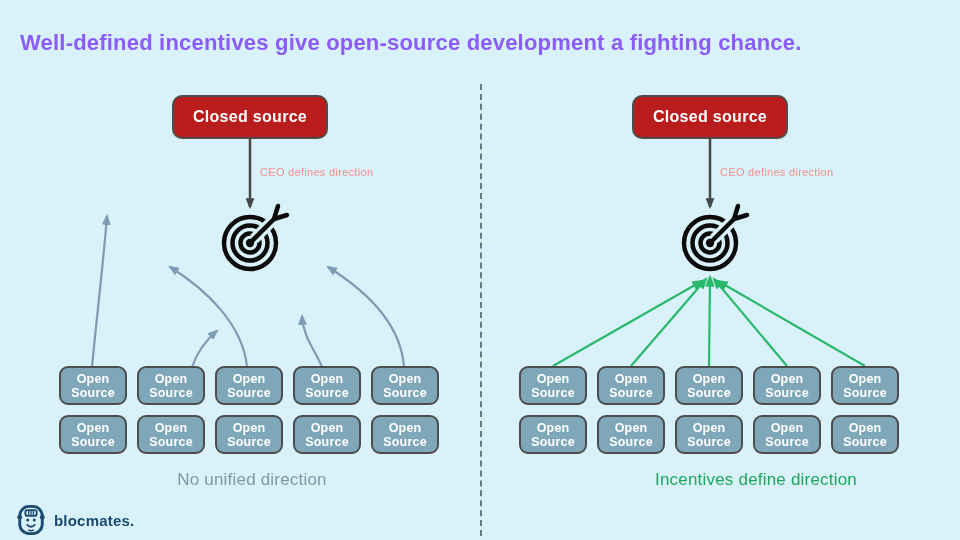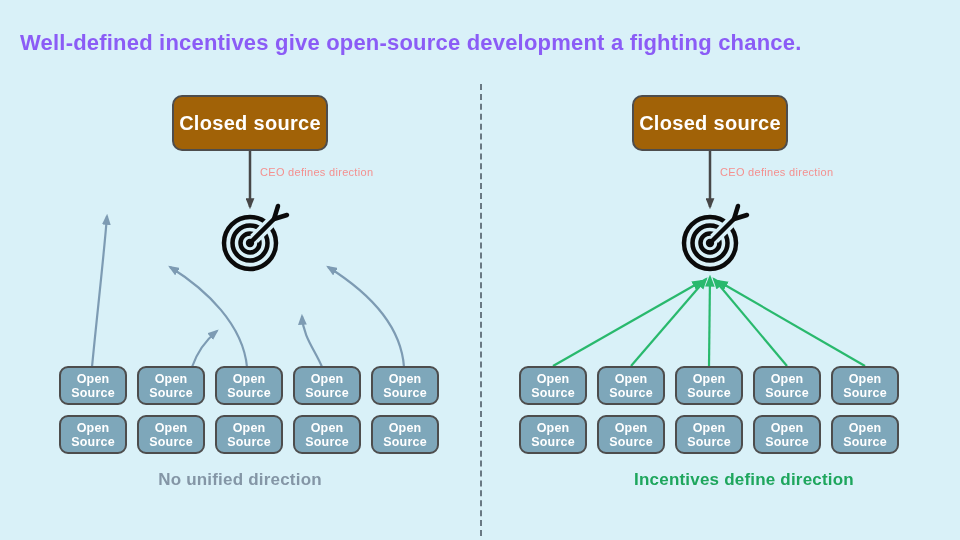--- a/index.html
+++ b/index.html
@@ -12,42 +12,42 @@
   }
   .title{
     position:absolute;left:20px;top:22px;width:920px;
     font-size:22px;font-weight:700;color:#8b5cf6;letter-spacing:.2px;margin-top:8px;
   }
   .divider{
     position:absolute;left:480px;top:84px;height:452px;width:0;
     border-left:2px dashed #56656f;opacity:.85;
   }
   .closed-box{
-    position:absolute;width:156px;height:56px;box-sizing:border-box;
-    background:#a16207;border:2px solid #4d4d4d;border-radius:10px;
+    position:absolute;width:156px;height:44px;box-sizing:border-box;
+    background:#b91c1c;border:2px solid #4d4d4d;border-radius:10px;
     display:flex;align-items:center;justify-content:center;
-    color:#ffffff;font-weight:700;font-size:20px;letter-spacing:.3px;
+    color:#ffffff;font-weight:700;font-size:16px;letter-spacing:.3px;
   }
   .ceo-label{
     position:absolute;font-size:11px;color:#f4908f;font-weight:500;letter-spacing:.3px;
   }
   .svg-overlay{position:absolute;left:0;top:0;width:960px;height:540px;pointer-events:none;}
   .box-row{
     position:absolute;display:flex;gap:10px;
   }
   .os-box{
     width:68px;height:39px;box-sizing:border-box;
     background:#7ea7ba;border:2px solid #4d4d4d;border-radius:9px;
     display:flex;align-items:center;justify-content:center;text-align:center;
     color:#ffffff;font-weight:700;font-size:12.5px;line-height:1.12;letter-spacing:.2px;
     padding:1px;
   }
   .caption{
     position:absolute;top:470px;width:480px;text-align:center;
-    font-size:17px;font-weight:700;letter-spacing:.2px;
+    font-size:17px;font-weight:400;letter-spacing:.2px;padding-left:12px;
   }
   .caption.gray{left:0;color:#8496a6;}
   .caption.green{left:504px;color:#1ea65d;}
   .logo{
     position:absolute;left:16px;top:504px;display:flex;align-items:center;gap:8px;
   }
   .logo-text{font-size:15px;font-weight:700;color:#1a4a70;letter-spacing:.2px;}
 </style>
 </head>
 <body>
@@ -136,14 +136,30 @@
   <div class="box-row" style="left:519px;top:415px">
     <div class="os-box">Open Source</div>
     <div class="os-box">Open Source</div>
     <div class="os-box">Open Source</div>
     <div class="os-box">Open Source</div>
     <div class="os-box">Open Source</div>
   </div>
 
   <div class="caption green">Incentives define direction</div>
 
+  <div class="logo">
+    <svg width="30" height="32" viewBox="0 0 32 34">
+      <rect x="4" y="2.5" width="24" height="29" rx="10" fill="none" stroke="#1a4a70" stroke-width="3"></rect>
+      <circle cx="4" cy="14" r="2.6" fill="#1a4a70"></circle>
+      <circle cx="28" cy="14" r="2.6" fill="#1a4a70"></circle>
+      <rect x="10" y="6.5" width="12" height="6" rx="2" fill="none" stroke="#1a4a70" stroke-width="2"></rect>
+      <line x1="13.5" y1="7.5" x2="13.5" y2="11.5" stroke="#1a4a70" stroke-width="1.4"></line>
+      <line x1="16" y1="7.5" x2="16" y2="11.5" stroke="#1a4a70" stroke-width="1.4"></line>
+      <line x1="18.5" y1="7.5" x2="18.5" y2="11.5" stroke="#1a4a70" stroke-width="1.4"></line>
+      <circle cx="12.5" cy="17" r="1.6" fill="#1a4a70"></circle>
+      <circle cx="19.5" cy="17" r="1.6" fill="#1a4a70"></circle>
+      <path d="M11.5,21.5 q4.5,5.5 9,0" fill="none" stroke="#1a4a70" stroke-width="2"></path>
+      <path d="M13,27.5 q3,2 6,0" fill="none" stroke="#1a4a70" stroke-width="1.6"></path>
+    </svg>
+    <span class="logo-text">blocmates.</span>
+  </div>
 
 </div>
 
 </body></html>

